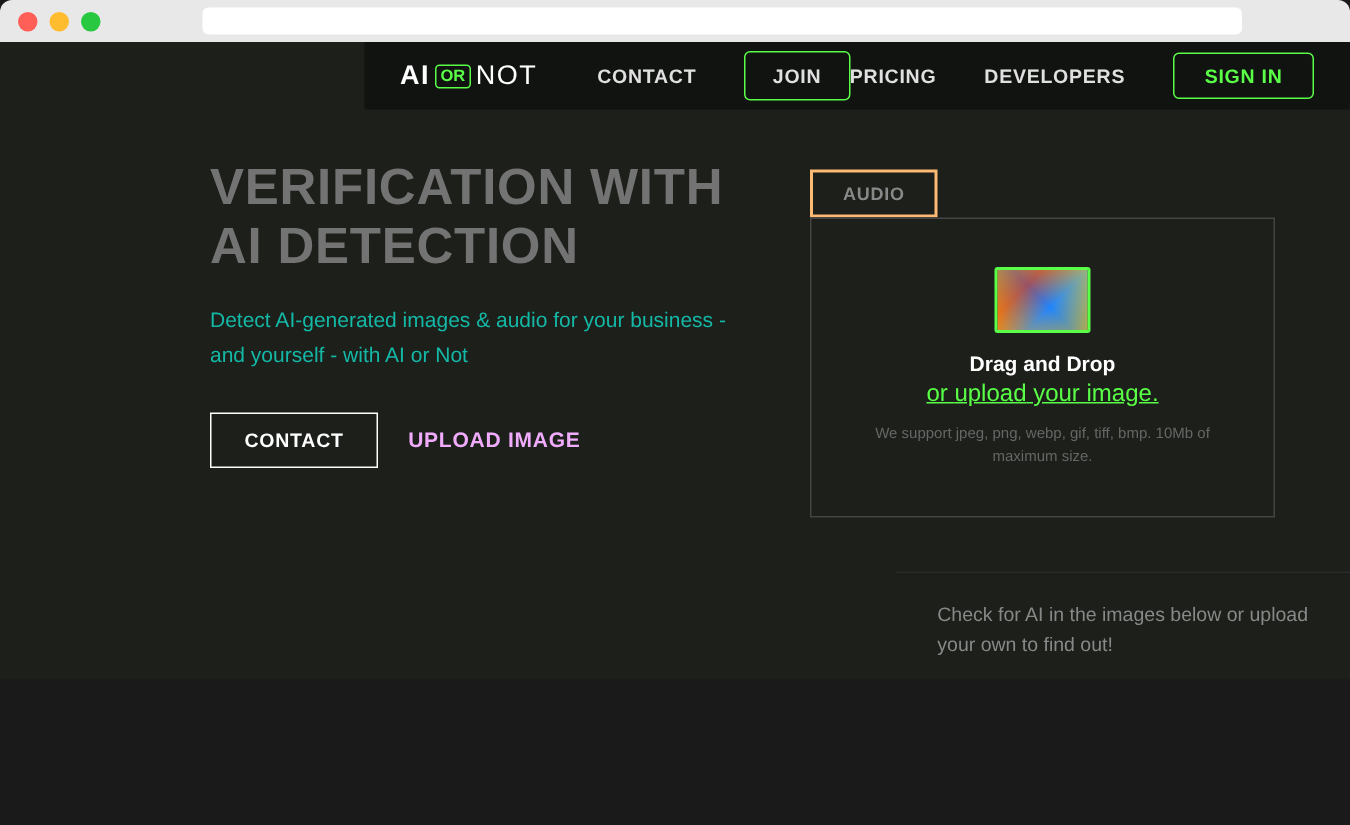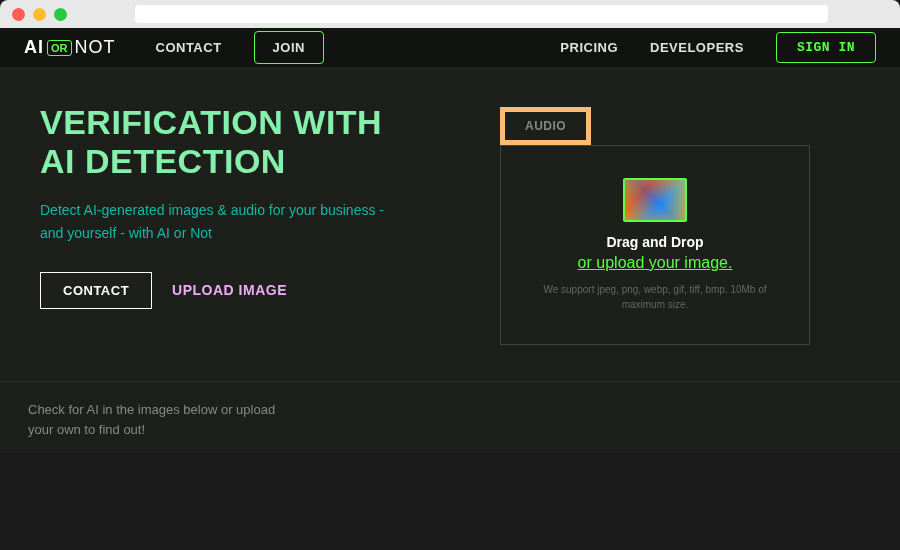--- a/index.html
+++ b/index.html
@@ -38,20 +38,21 @@
     }
 
     
     .app {
       width: 900px;
       height: 425px;
       background: #1c1f1a;
       display: flex;
       flex-direction: column;
       overflow: hidden;
+      align-items: flex-end;
     }
 
     
     nav {
       background: #111311;
       display: flex;
       align-items: center;
       padding: 0 24px;
       height: 64px;
       gap: 0;
@@ -113,37 +114,36 @@
       background: transparent;
       border: 1.5px solid #5aff47;
       color: #5aff47;
       padding: 7px 20px;
       border-radius: 4px;
       font-size: 13px;
       font-weight: 700;
       cursor: pointer;
       text-transform: uppercase;
       letter-spacing: 0.5px;
-      font-family: Liberation Mono, monospace;
     }
 
     
     .hero {
       display: flex;
       flex: 1;
       padding: 0 40px;
       align-items: center;
       gap: 40px;
     }
     .hero-left {
       flex: 1;
       max-width: 420px;
     }
     .hero-title {
-      color: #86efac;
+      color: #737373;
       font-size: 34px;
       font-weight: 900;
       line-height: 1.15;
       margin-bottom: 18px;
       text-transform: uppercase;
       letter-spacing: 0.5px;
     }
     .hero-desc {
       color: #14b8a6;
       font-size: 14px;
@@ -199,21 +199,21 @@
       cursor: pointer;
       text-transform: uppercase;
     }
     .tab.active {
       background: #5aff47;
       color: #111;
     }
     .tab.inactive {
       background: transparent;
       color: #888;
-      border: 5px solid #fdba74;
+      border: 2px solid #fdba74;
     }
     .drop-zone {
       border: 1.5px solid #444;
       background: #1c1f1a;
       width: 310px;
       height: 200px;
       display: flex;
       flex-direction: column;
       align-items: center;
       justify-content: center;

